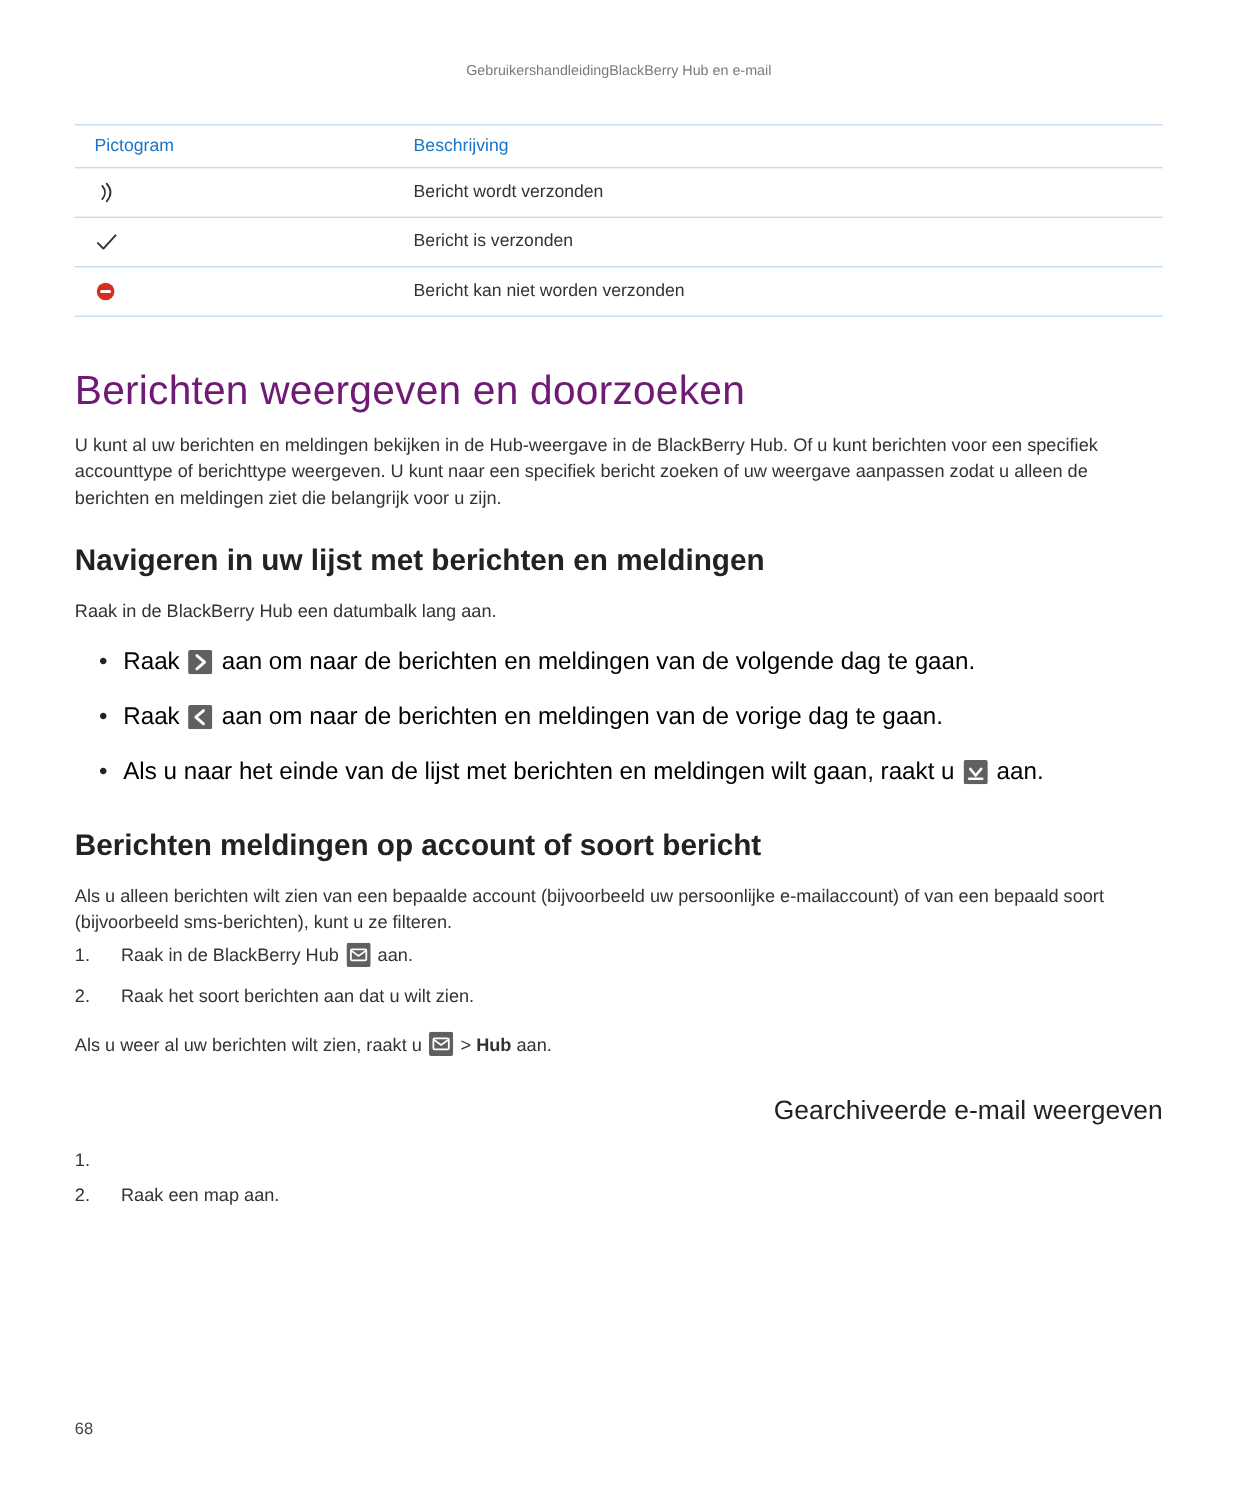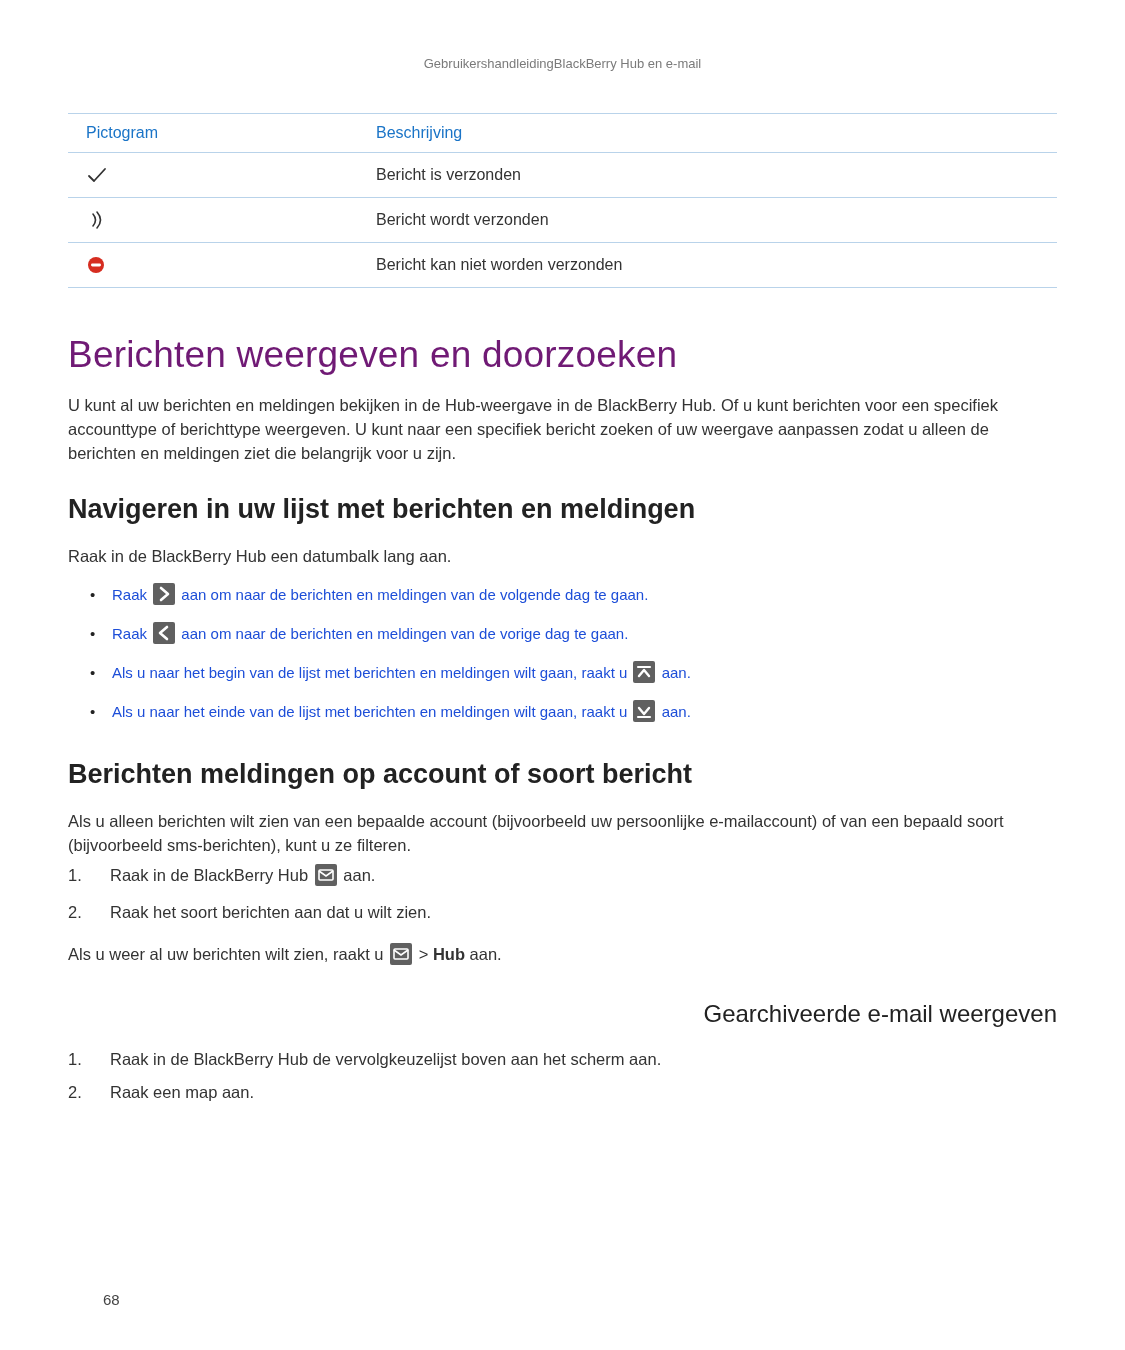--- a/index.html
+++ b/index.html
@@ -70,24 +70,24 @@
     text-align: right;
   }
   ul.bullets {
     list-style: none;
     padding: 0 0 0 22px;
     margin: 6px 0 30px 0;
   }
   ul.bullets li {
     position: relative;
     padding-left: 22px;
-    font-size: 15px;
+    font-size: 22px;
     line-height: 1.6;
     margin-bottom: 10px;
-    color: #1d4ed8;
+    color: #000000;
     font-weight: 300;
   }
   ul.bullets li::before {
     content: "•";
     position: absolute;
     left: 0;
     top: 0;
     color: #222;
   }
   ol.steps {
@@ -113,21 +113,20 @@
     display: inline-block;
     vertical-align: -5px;
     margin: 0 2px;
   }
   .footer-page {
     position: absolute;
     bottom: 42px;
     left: 68px;
     font-size: 15px;
     color: #444;
-    margin-left: 35px;
   }
   strong { font-weight: 700; margin-top: 21px; }
 </style>
 </head>
 <body>
 
 <svg width="0" height="0" style="position:absolute">
   <defs>
     <g id="ic-chevron-right">
       <rect x="0" y="0" width="22" height="22" rx="2" fill="#606060"></rect>
@@ -161,39 +160,39 @@
 </div>
 
 <table class="icon-table">
   <thead>
     <tr>
       <th>Pictogram</th>
       <th>Beschrijving</th>
     </tr>
   </thead>
   <tbody>
-    <tr>
-      <td class="icon-cell">
-        <svg width="22" height="20" viewBox="0 0 22 20">
-          <path d="M3 11 L8 16 L19 4" fill="none" stroke="#333" stroke-width="1.8" stroke-linecap="round" stroke-linejoin="round"></path>
-        </svg>
-      </td>
-      <td>Bericht is verzonden</td>
-    </tr>
     <tr>
       <td class="icon-cell">
         <svg width="20" height="20" viewBox="0 0 20 20">
           <path d="M7 4 Q12 10 7 16" fill="none" stroke="#333" stroke-width="1.6" stroke-linecap="round"></path>
           <path d="M11 2 Q18 10 11 18" fill="none" stroke="#333" stroke-width="1.6" stroke-linecap="round"></path>
         </svg>
       </td>
       <td>Bericht wordt verzonden</td>
     </tr>
     <tr>
       <td class="icon-cell">
+        <svg width="22" height="20" viewBox="0 0 22 20">
+          <path d="M3 11 L8 16 L19 4" fill="none" stroke="#333" stroke-width="1.8" stroke-linecap="round" stroke-linejoin="round"></path>
+        </svg>
+      </td>
+      <td>Bericht is verzonden</td>
+    </tr>
+    <tr>
+      <td class="icon-cell">
         <svg width="20" height="20" viewBox="0 0 20 20">
           <circle cx="10" cy="10" r="8" fill="#d62d20"></circle>
           <rect x="5" y="8.6" width="10" height="2.8" rx="1.4" fill="#fff"></rect>
         </svg>
       </td>
       <td>Bericht kan niet worden verzonden</td>
     </tr>
   </tbody>
 </table>
 
@@ -210,27 +209,20 @@
           <use href="#ic-chevron-right"></use>
         </svg></span>
     <span> aan om naar de berichten en meldingen van de volgende dag te gaan.</span>
   </li>
   <li>
     <span>Raak </span>
     <span class="inline-icon"><svg width="22" height="22">
           <use href="#ic-chevron-left"></use>
         </svg></span>
     <span> aan om naar de berichten en meldingen van de vorige dag te gaan.</span>
-  </li>
-  <li>
-    <span>Als u naar het begin van de lijst met berichten en meldingen wilt gaan, raakt u </span>
-    <span class="inline-icon"><svg width="22" height="22">
-          <use href="#ic-to-top"></use>
-        </svg></span>
-    <span> aan.</span>
   </li>
   <li>
     <span>Als u naar het einde van de lijst met berichten en meldingen wilt gaan, raakt u </span>
     <span class="inline-icon"><svg width="22" height="22">
           <use href="#ic-to-bottom"></use>
         </svg></span>
     <span> aan.</span>
   </li>
 </ul>
 
@@ -259,21 +251,20 @@
   <span class="inline-icon"><svg width="22" height="22">
         <use href="#ic-hub-mail"></use>
       </svg></span>
   <span>  &gt; </span><strong>Hub</strong><span> aan.</span>
 </p>
 
 <h3 class="subsub">Gearchiveerde e-mail weergeven</h3>
 <ol class="steps">
   <li>
     <span class="num">1.</span>
-    <span>Raak in de BlackBerry Hub de vervolgkeuzelijst boven aan het scherm aan.</span>
   </li>
   <li>
     <span class="num">2.</span>
     <span>Raak een map aan.</span>
   </li>
 </ol>
 
 <div class="footer-page">68</div>
 
 </body></html>

